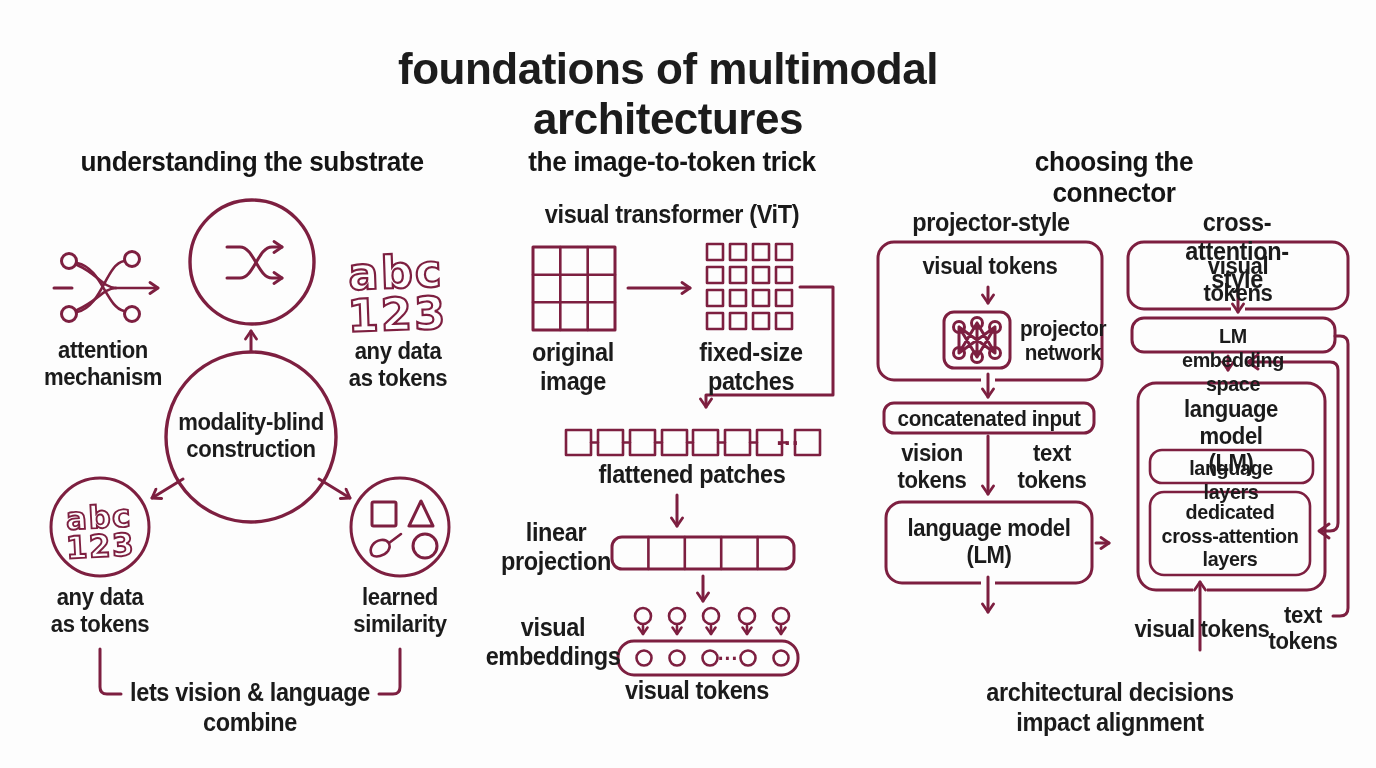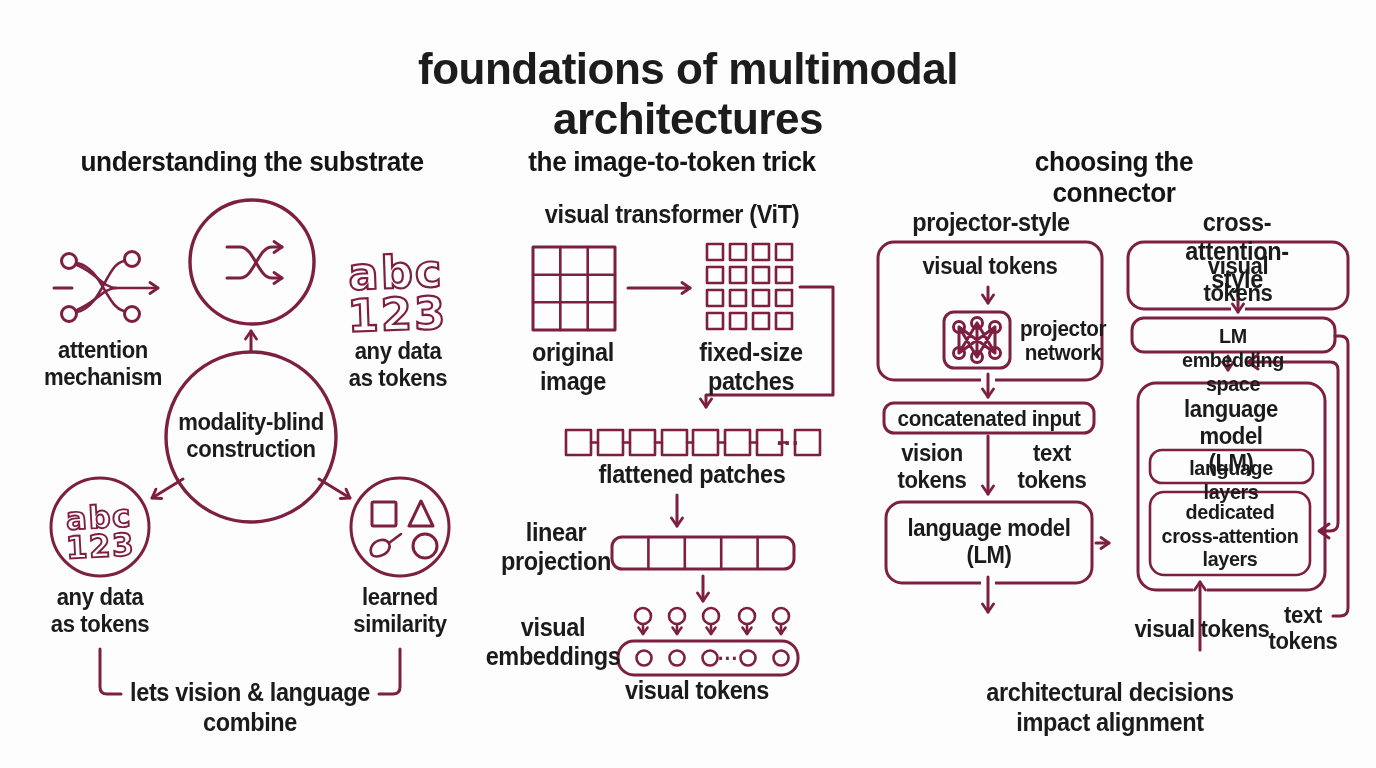--- a/index.html
+++ b/index.html
@@ -216,21 +216,21 @@
       <path class="st" d="M1329,524 L1319,531 L1329,538"></path>
     </g>
     <rect class="st" x="1138" y="383" width="187" height="207" rx="18"></rect>
     <rect class="st st2" x="1150" y="450" width="163" height="33" rx="12"></rect>
     <rect class="st st2" x="1150" y="492" width="160" height="83" rx="14"></rect>
     <rect class="gap" x="1193" y="586" width="14" height="8"></rect>
     <path class="st" d="M1200,650 V582" marker-end="url(#ah)"></path>
   </svg>
 
   <div class="txt">
-    <div class="lbl title" style="left:688px;top:44px;">foundations of multimodal architectures</div>
+    <div class="lbl title" style="left:668px;top:44px;">foundations of multimodal architectures</div>
 
     <div class="lbl head" style="left:252px;top:147px;">understanding the substrate</div>
     <div class="lbl head" style="left:672px;top:147px;">the image-to-token trick</div>
     <div class="lbl head" style="left:1114px;top:147px;">choosing the connector</div>
 
     <div class="lbl s24" style="left:103px;top:337px;">attention
 mechanism</div>
     <div class="lbl s24" style="left:398px;top:338px;">any data
 as tokens</div>
     <div class="lbl s24" style="left:251px;top:409px;">modality-blind

